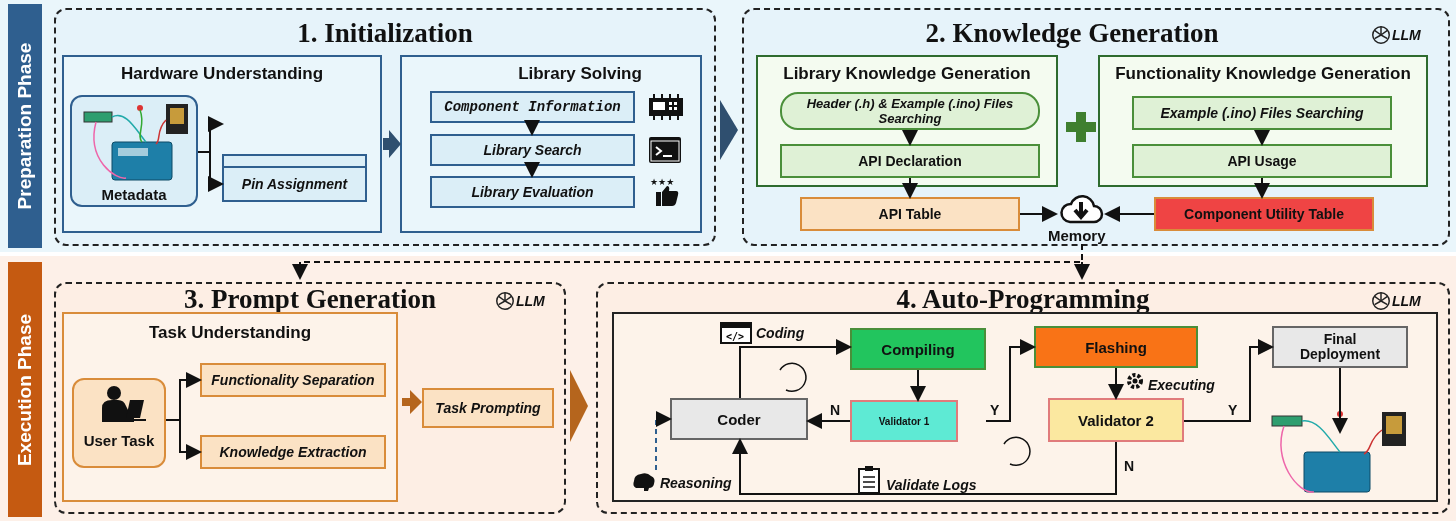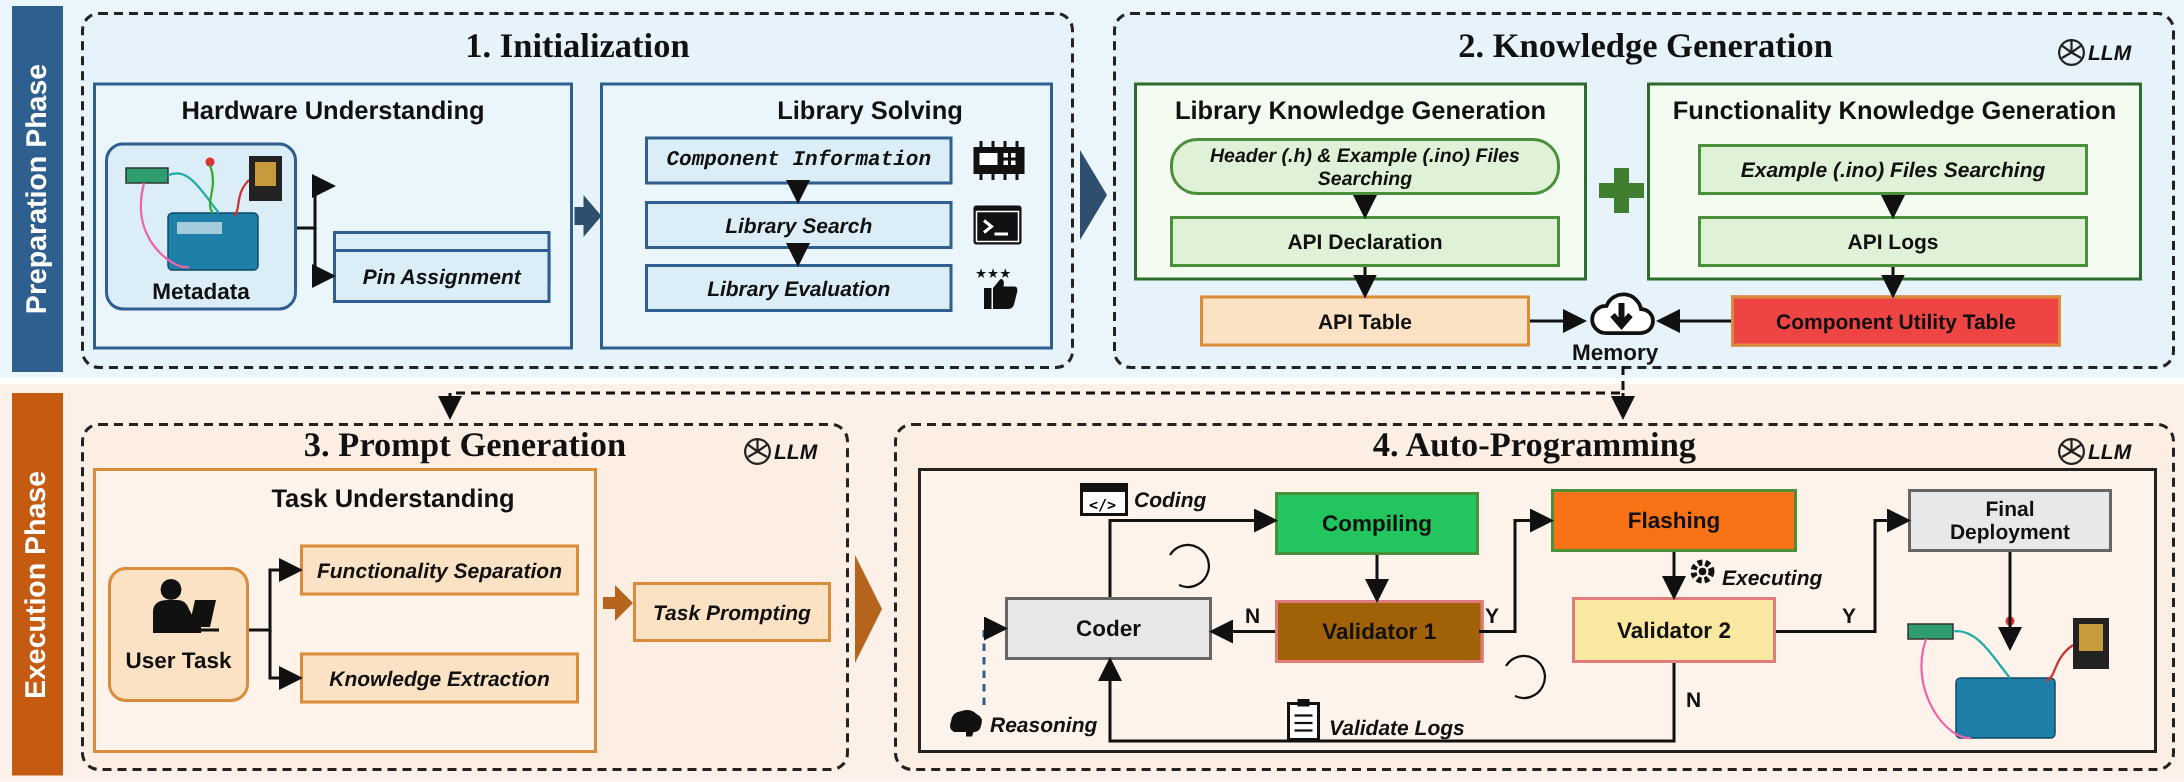--- a/index.html
+++ b/index.html
@@ -2,21 +2,21 @@
 <html><head>
 <meta charset="utf-8">
 <style>
   html,body{margin:0;padding:0;background:#fff;}
   body{width:1456px;height:521px;position:relative;overflow:hidden;font-family:"Liberation Sans",sans-serif;color:#111;}
   .abs{position:absolute;box-sizing:border-box;}
   .phase-band{position:absolute;left:0;width:1456px;}
   .phase-label{position:absolute;left:8px;width:34px;display:flex;align-items:center;justify-content:center;color:#fff;font-weight:bold;font-size:19px;}
   .phase-label span{transform:rotate(-90deg);white-space:nowrap;}
   .dash-panel{position:absolute;border:2px dashed #222;border-radius:12px;box-sizing:border-box;}
-  .panel-title{position:absolute;left:0;right:0;text-align:center;font-family:"Liberation Serif",serif;font-weight:bold;font-size:23px;}
+  .panel-title{position:absolute;left:0;right:0;text-align:center;font-family:"Liberation Serif",serif;font-weight:bold;font-size:27px;}
   .sub-box{position:absolute;border:2px solid;box-sizing:border-box;}
   .sub-title{position:absolute;left:0;right:0;text-align:center;font-weight:bold;font-size:17px;}
   .box{position:absolute;border:2px solid;box-sizing:border-box;display:flex;align-items:center;justify-content:center;text-align:center;font-size:14px;line-height:15px;}
   .it{font-style:italic;font-weight:bold;}
   .bd{font-weight:bold;}
   .llm{position:absolute;display:flex;align-items:center;gap:0;font-style:italic;font-weight:bold;font-size:14px;}
   svg.overlay{position:absolute;left:0;top:0;pointer-events:none;}
   .lbl{position:absolute;font-size:14px;font-weight:bold;}
 </style>
 </head>
@@ -87,21 +87,21 @@
   <rect x="3" y="5" width="28" height="20" fill="#111" stroke="#fff" stroke-width="1"></rect>
   <polyline points="8,11 13,15 8,19" fill="none" stroke="#fff" stroke-width="2"></polyline>
   <line x1="15" y1="20" x2="24" y2="20" stroke="#fff" stroke-width="2"></line>
 </svg>
 <svg class="abs" style="left:648px;top:176px;" width="34" height="32" viewBox="0 0 34 32">
   <text x="2" y="9" font-size="9" fill="#111">★★★</text>
   <path d="M8 16 h5 v14 h-5z M14 16 l5 -6 q3 0 2 5 h7 q3 0 2 4 l-2 8 q-1 3 -4 3 h-10z" fill="#111"></path>
 </svg>
 
 <div class="dash-panel" style="left:742px;top:8px;width:708px;height:238px;background:#e6f3fa;"></div>
-<div class="panel-title" style="left:743px;width:708px;right:auto;top:18px;">2. Knowledge Generation</div>
+<div class="panel-title" style="left:718px;width:708px;right:auto;top:18px;">2. Knowledge Generation</div>
 <div class="llm" style="left:1370px;top:24px;">
   <svg width="22" height="22" viewBox="0 0 24 24">
       <g fill="none" stroke="#222" stroke-width="1.6">
         <circle cx="12" cy="12" r="9"></circle>
         <path d="M12 3 v9 l7 4 M12 12 l-7 4 M12 12 l7 -5 M12 12 l-7 -5"></path>
       </g>
     </svg>
   <span>LLM</span>
 </div>
 
@@ -111,21 +111,21 @@
 <div class="box bd" style="left:780px;top:144px;width:260px;height:34px;border-color:#4a8f3a;background:#dff1d6;">API Declaration</div>
 
 <div class="abs" style="left:1066px;top:112px;width:30px;height:30px;">
   <div style="position:absolute;left:10px;top:0;width:10px;height:30px;background:#3f7f2f;"></div>
   <div style="position:absolute;left:0;top:10px;width:30px;height:10px;background:#3f7f2f;"></div>
 </div>
 
 <div class="sub-box" style="left:1098px;top:55px;width:330px;height:132px;border-color:#2e6b2e;background:#f4fbf0;"></div>
 <div class="sub-title" style="left:1098px;width:330px;right:auto;top:64px;">Functionality Knowledge Generation</div>
 <div class="box it" style="left:1132px;top:96px;width:260px;height:34px;border-color:#4a8f3a;background:#dff1d6;">Example (.ino) Files Searching</div>
-<div class="box bd" style="left:1132px;top:144px;width:260px;height:34px;border-color:#4a8f3a;background:#dff1d6;">API Logs</div>
+<div class="box bd" style="left:1132px;top:144px;width:260px;height:34px;border-color:#4a8f3a;background:#dff1d6;">API Usage</div>
 
 <div class="box bd" style="left:800px;top:197px;width:220px;height:34px;border-color:#d98c3a;background:#fbe2c4;">API Table</div>
 <div class="box bd" style="left:1154px;top:197px;width:220px;height:34px;border-color:#d98c3a;background:#ef4444;">Component Utility Table</div>
 
 <svg class="abs" style="left:1058px;top:192px;" width="46" height="36" viewBox="0 0 46 36">
   <path d="M12 30 h24 a8 8 0 0 0 0 -16 a12 12 0 0 0 -23 -2 a9 9 0 0 0 -1 18z" fill="#fff" stroke="#111" stroke-width="2.5"></path>
   <path d="M23 10 v14 M17 18 l6 7 l6 -7" fill="none" stroke="#111" stroke-width="4"></path>
 </svg>
 <div class="lbl" style="left:1048px;top:227px;font-size:15px;">Memory</div>
 
@@ -135,21 +135,21 @@
   <svg width="22" height="22" viewBox="0 0 24 24">
       <g fill="none" stroke="#222" stroke-width="1.6">
         <circle cx="12" cy="12" r="9"></circle>
         <path d="M12 3 v9 l7 4 M12 12 l-7 4 M12 12 l7 -5 M12 12 l-7 -5"></path>
       </g>
     </svg>
   <span>LLM</span>
 </div>
 
 <div class="sub-box" style="left:62px;top:312px;width:336px;height:190px;border-color:#d98c3a;background:#fdf3ea;"></div>
-<div class="sub-title" style="left:62px;width:336px;right:auto;top:323px;padding-left:32px;">Task Understanding</div>
+<div class="sub-title" style="left:62px;width:336px;right:auto;top:323px;">Task Understanding</div>
 
 <div class="abs" style="left:72px;top:378px;width:94px;height:90px;border:2px solid #d98c3a;border-radius:12px;background:#fbe2c4;"></div>
 <svg class="abs" style="left:100px;top:384px;" width="48" height="40" viewBox="0 0 48 40">
   <circle cx="14" cy="9" r="7" fill="#111"></circle>
   <path d="M2 38 v-14 q0 -8 10 -8 h6 q6 0 8 6 l4 8 h4 v8z" fill="#111"></path>
   <path d="M30 16 h14 l-4 18 h-14z" fill="#111"></path>
   <line x1="20" y1="36" x2="46" y2="36" stroke="#111" stroke-width="2"></line>
 </svg>
 <div class="lbl" style="left:72px;top:432px;width:94px;text-align:center;font-size:15px;">User Task</div>
 
@@ -166,21 +166,21 @@
         <circle cx="12" cy="12" r="9"></circle>
         <path d="M12 3 v9 l7 4 M12 12 l-7 4 M12 12 l7 -5 M12 12 l-7 -5"></path>
       </g>
     </svg>
   <span>LLM</span>
 </div>
 <div class="sub-box" style="left:612px;top:312px;width:826px;height:190px;border-color:#222;background:#fdf3ea;"></div>
 
 <div class="box bd" style="left:670px;top:398px;width:138px;height:42px;border-color:#666;background:#e8e8e8;font-size:15px;">Coder</div>
 <div class="box bd" style="left:850px;top:328px;width:136px;height:42px;border-color:#4a8f3a;background:#22c55e;font-size:15px;">Compiling</div>
-<div class="box bd" style="left:850px;top:400px;width:139px;height:42px;border-color:#e07b7b;background:#a16207;font-size:15px;">Validator 1</div>
+<div class="box bd" style="left:850px;top:400px;width:108px;height:42px;border-color:#e07b7b;background:#5eead4;font-size:10px;">Validator 1</div>
 <div class="box bd" style="left:1034px;top:326px;width:164px;height:42px;border-color:#4a8f3a;background:#f97316;font-size:15px;">Flashing</div>
 <div class="box bd" style="left:1048px;top:398px;width:136px;height:44px;border-color:#e07b7b;background:#fbe8a0;font-size:15px;">Validator 2</div>
 <div class="box bd" style="left:1272px;top:326px;width:136px;height:42px;border-color:#666;background:#e8e8e8;font-size:14px;padding:0 20px;">Final Deployment</div>
 
 <svg class="abs" style="left:720px;top:322px;" width="32" height="22" viewBox="0 0 32 22">
   <rect x="1" y="1" width="30" height="20" fill="#fff" stroke="#111" stroke-width="2"></rect>
   <rect x="1" y="1" width="30" height="5" fill="#111"></rect>
   <text x="6" y="18" font-size="10" font-family="DejaVu Sans Mono, monospace" font-weight="bold">&lt;/&gt;</text>
 </svg>
 <div class="lbl it" style="left:756px;top:325px;">Coding</div>

